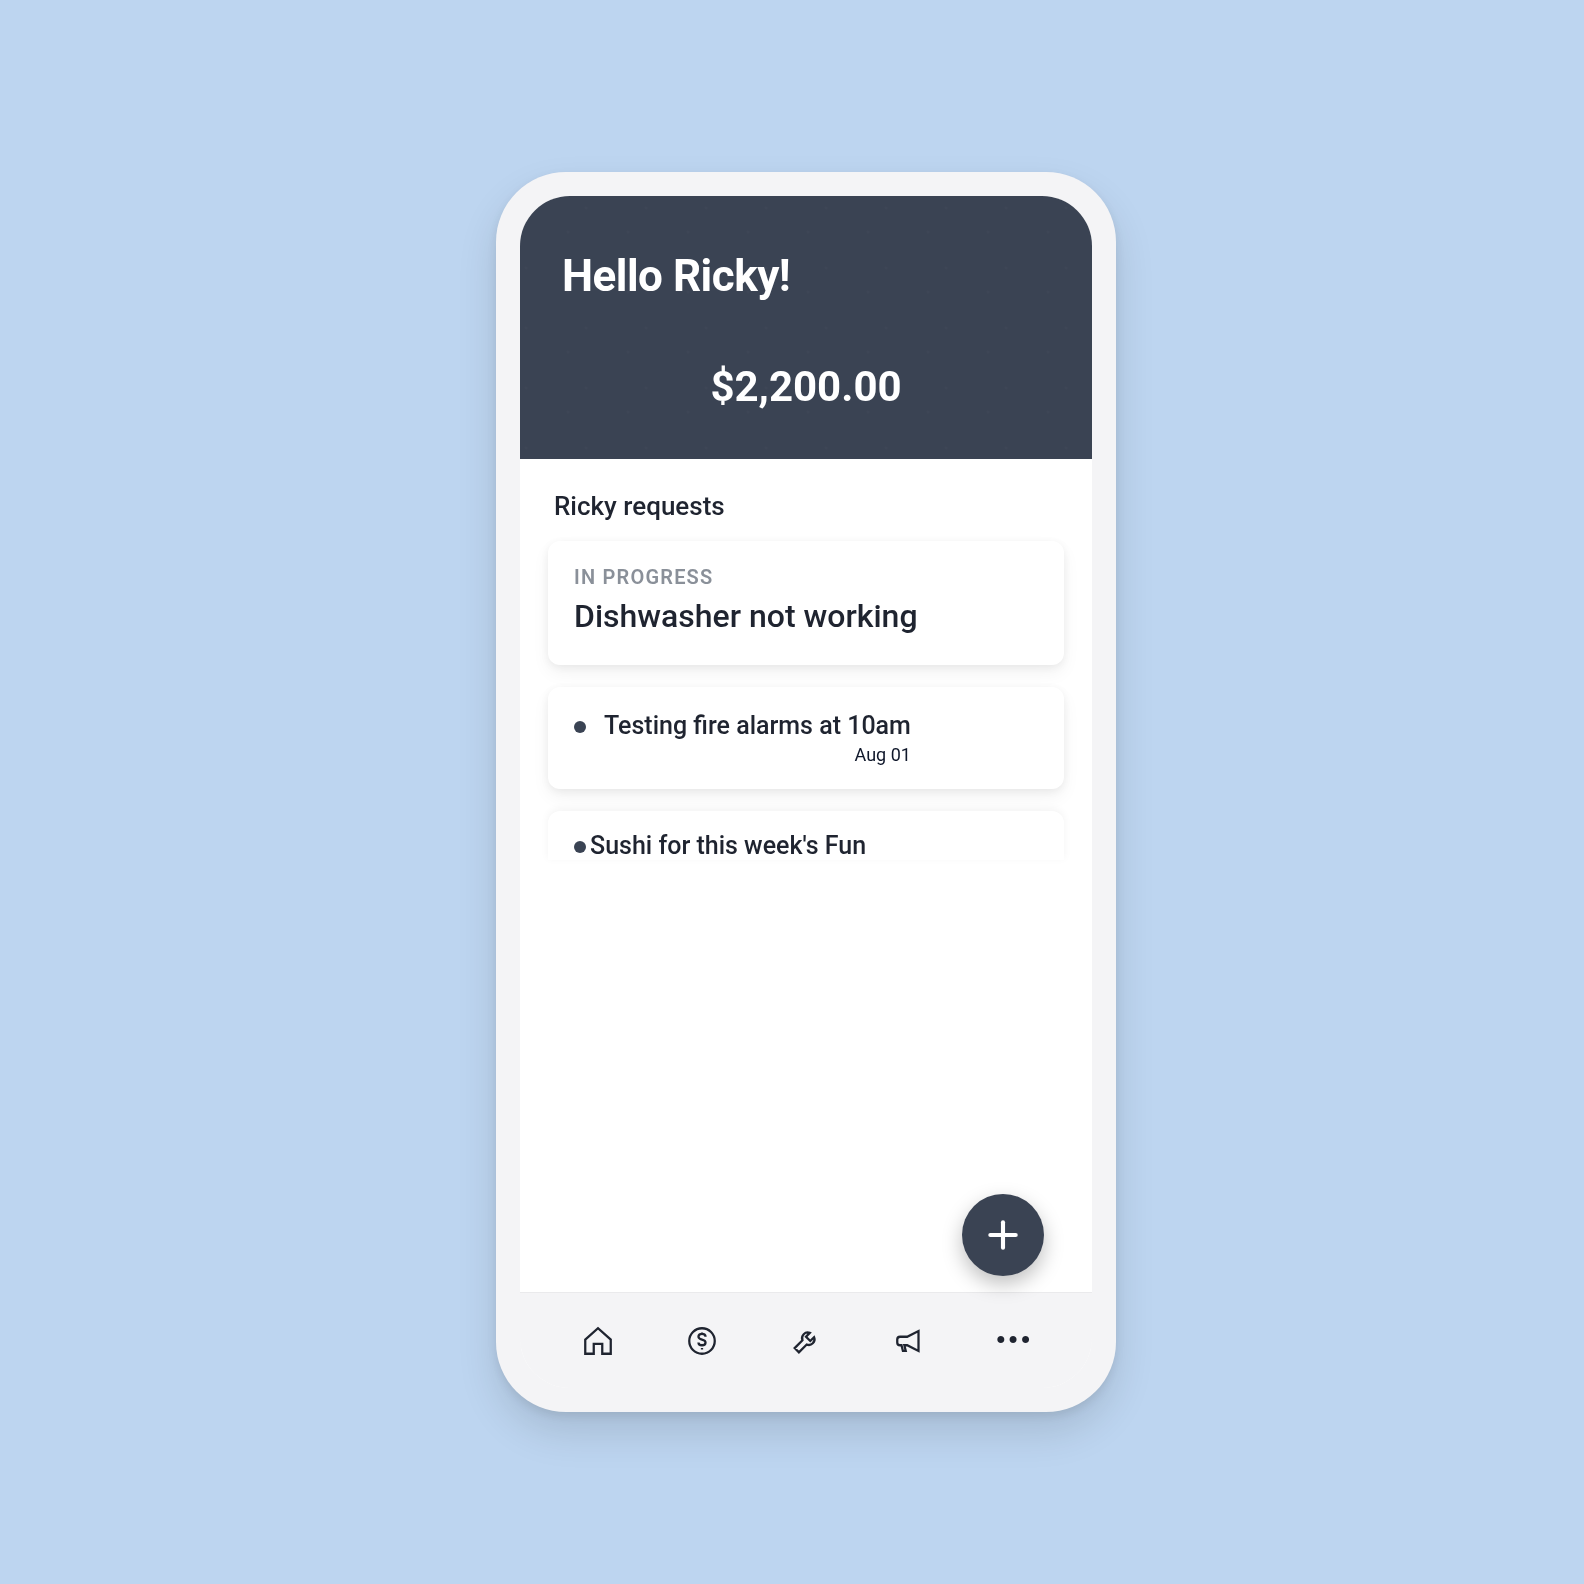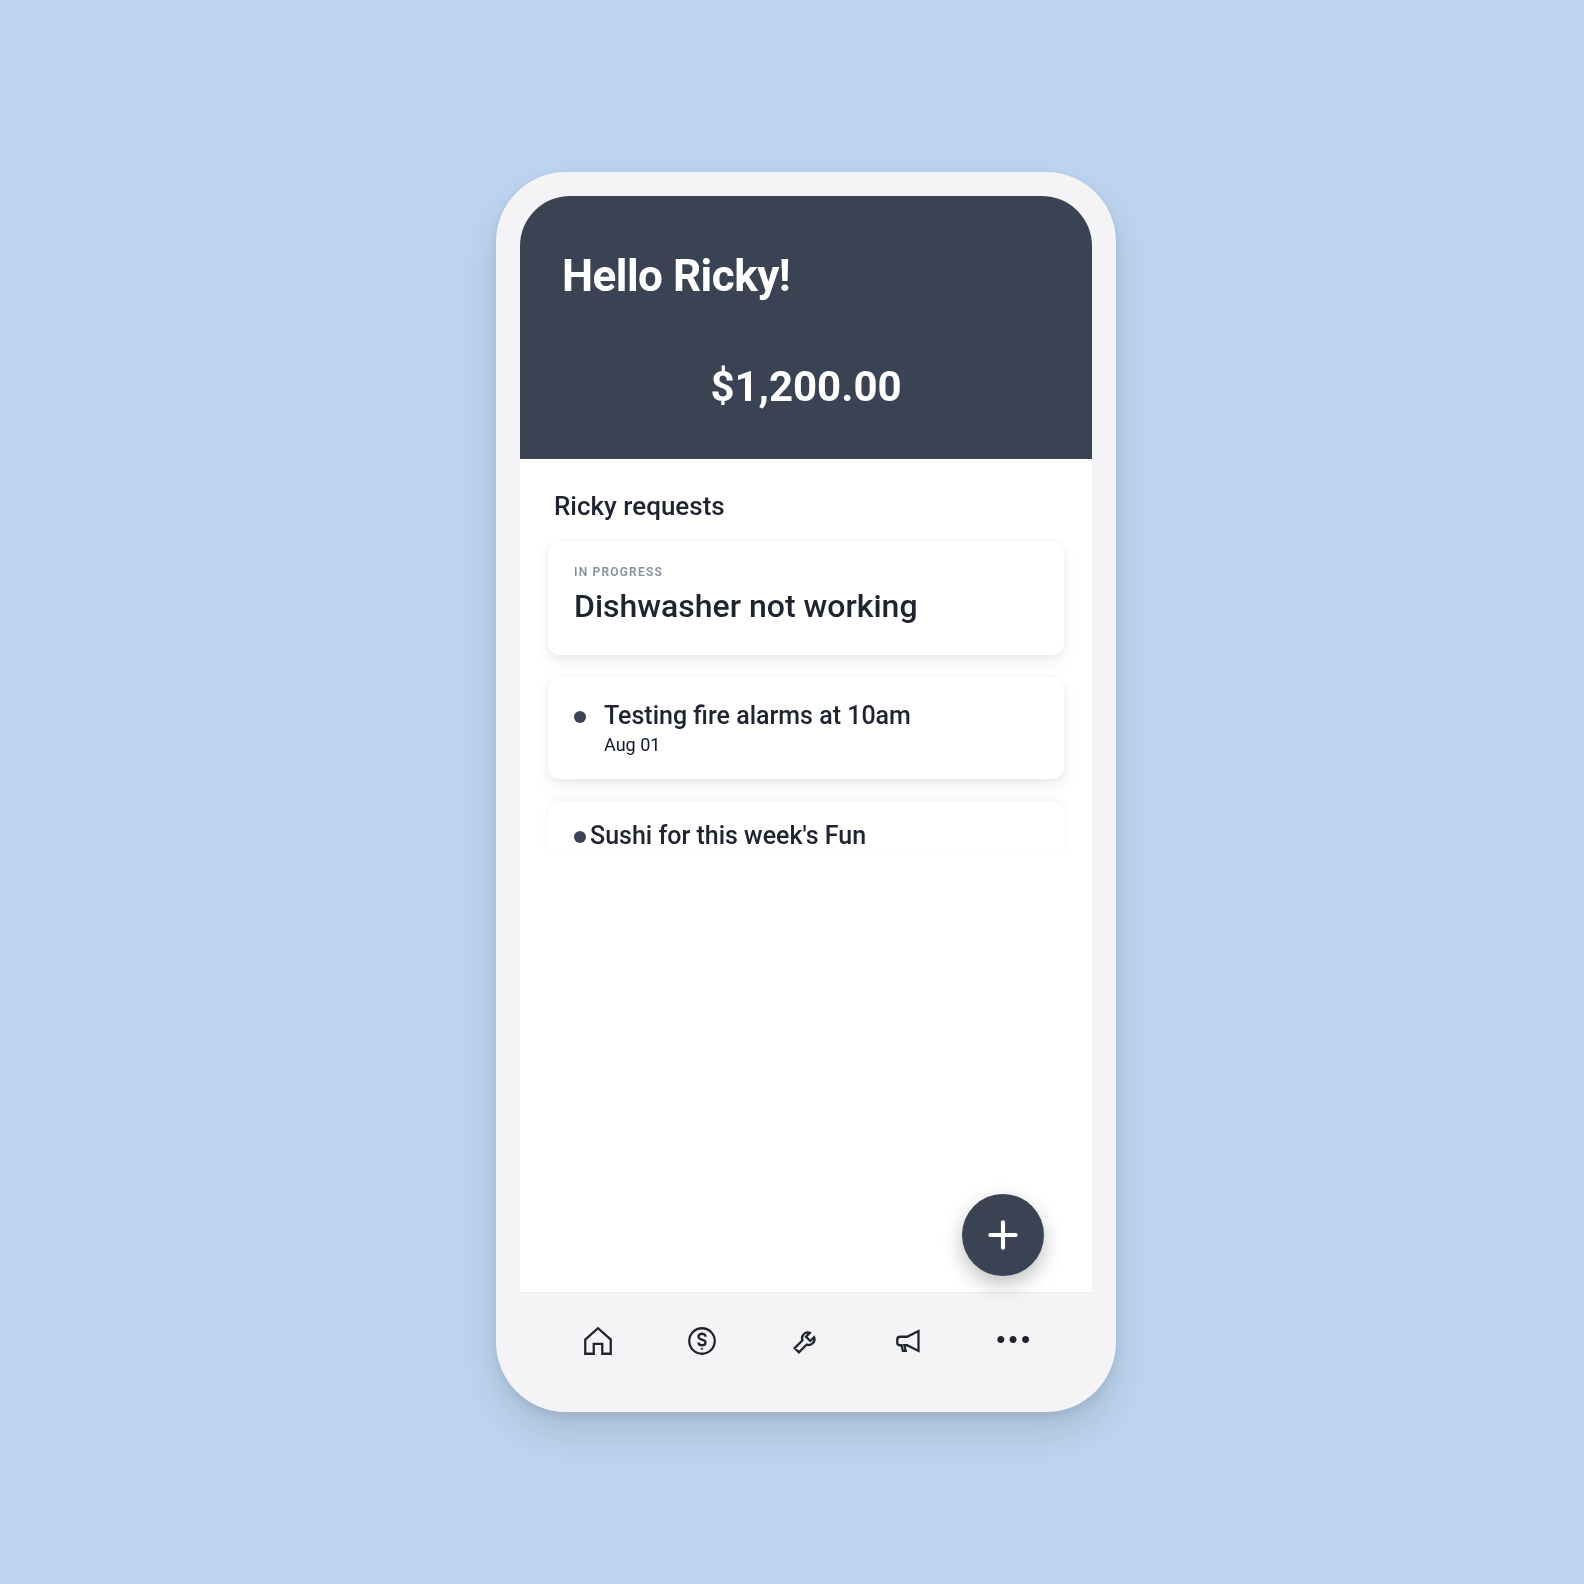--- a/index.html
+++ b/index.html
@@ -71,40 +71,41 @@
     padding: 32px 34px 20px 34px;
   }
   .card {
     margin: 0 28px 22px 28px;
     background: #fff;
     border-radius: 12px;
     padding: 24px 26px;
     box-shadow: 0 2px 8px rgba(0,0,0,0.06), 0 8px 18px rgba(0,0,0,0.05);
   }
   .status {
-    font-size: 12px;
+    font-size: 20px;
     letter-spacing: 1.2px;
     color: #8a9099;
     font-weight: 600;
     margin-bottom: 8px;
   }
   .card-title {
     font-size: 32px;
     font-weight: 500;
     color: #1f2430;
     margin-bottom: 6px;
   }
   .card-meta {
     font-size: 19px;
     color: #8a9099;
   }
   .announcement-row {
     display: flex;
     align-items: flex-start;
     gap: 18px;
+    text-align: right;
   }
   .dot {
     width: 12px;
     height: 12px;
     border-radius: 50%;
     background: #3a4353;
     margin-top: 10px;
     flex-shrink: 0;
   }
   .ann-title {
@@ -181,21 +182,21 @@
 </style>
 </head>
 <body>
 
 <div class="phone-frame">
   <div class="phone-screen">
 
     <div class="header">
       <div class="greeting">Hello Ricky!</div>
       <div class="balance-block">
-        <div class="balance-value">$1,200.00</div>
+        <div class="balance-value">$2,200.00</div>
       </div>
     </div>
 
     <div class="content">
 
       <div class="section-title">Ricky requests</div>
 
       <div class="card">
         <div class="status">IN PROGRESS</div>
         <div class="card-title">Dishwasher not working</div>

